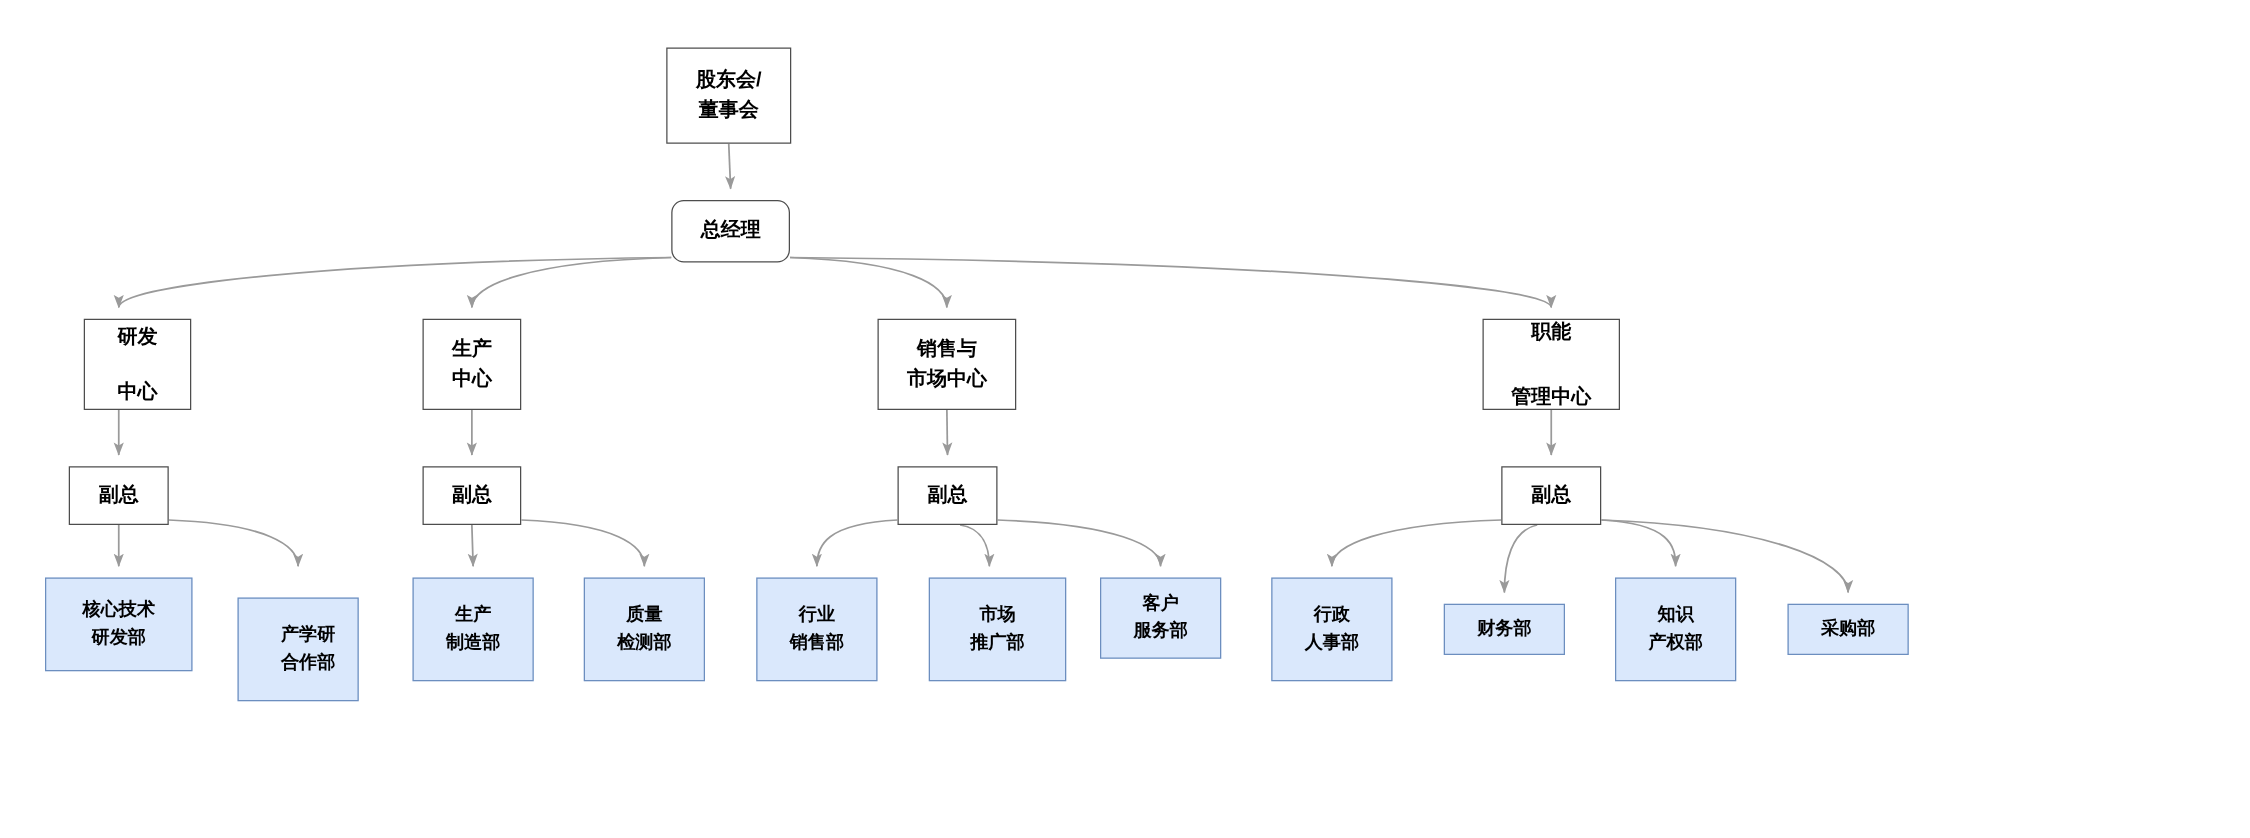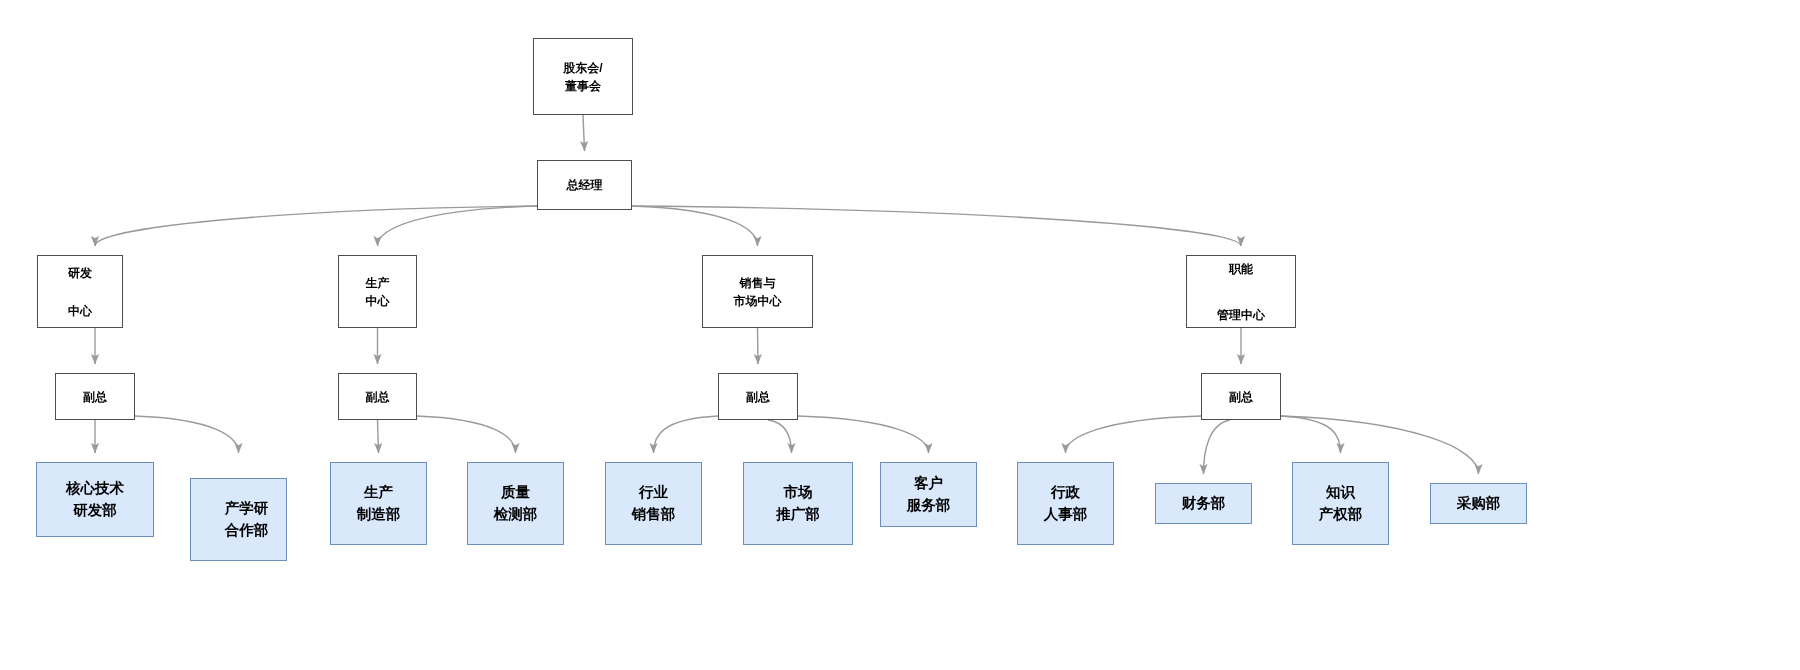--- a/index.html
+++ b/index.html
@@ -29,21 +29,21 @@
     justify-content:center;
     text-align:center;
     line-height:1.5;
     color:#000000;
     z-index:2;
   }
   .node .ln{display:block;white-space:nowrap;}
   .node-exec{
     background:#ffffff;
     border:1.6px solid #4d4d4d;
-    font-size:12px;
+    font-size:16px;
     font-weight:600;
   }
   .node-dept{
     background:#dae8fc;
     border:1.4px solid #6c8ebf;
     font-size:14.5px;
     font-weight:600;
   }
 </style>
 </head>
@@ -77,24 +77,24 @@
         <path d="M 1229.75 420 C 1209.125 424.32, 1203.5 449.7, 1203.5 474"></path>
         <path d="M 1281 416 C 1335.725 418.96, 1340.5 436.35, 1340.5 453"></path>
         <path d="M 1281 416 C 1411.625 420.64, 1478.5 447.9, 1478.5 474"></path>
       </g>
   </svg>
   <div id="node-layer">
       <div class="node node-exec" style="left: 533px; top: 38px; width: 100px; height: 77px;">
         <span class="ln">股东会/</span>
         <span class="ln">董事会</span>
       </div>
-      <div class="node node-exec" style="left: 537px; top: 160px; width: 95px; height: 50px;">
+      <div class="node node-exec" style="left: 537px; top: 160px; width: 95px; height: 50px; border-radius: 10px;">
         <span class="ln">总经理</span>
       </div>
-      <div class="node node-exec" style="left: 37px; top: 255px; width: 86px; height: 73px; gap: 20px;">
+      <div class="node node-exec" style="left: 67px; top: 255px; width: 86px; height: 73px; gap: 20px;">
         <span class="ln">研发</span>
         <span class="ln">中心</span>
       </div>
       <div class="node node-exec" style="left: 338px; top: 255px; width: 79px; height: 73px;">
         <span class="ln">生产</span>
         <span class="ln">中心</span>
       </div>
       <div class="node node-exec" style="left: 702px; top: 255px; width: 111px; height: 73px;">
         <span class="ln">销售与</span>
         <span class="ln">市场中心</span>

